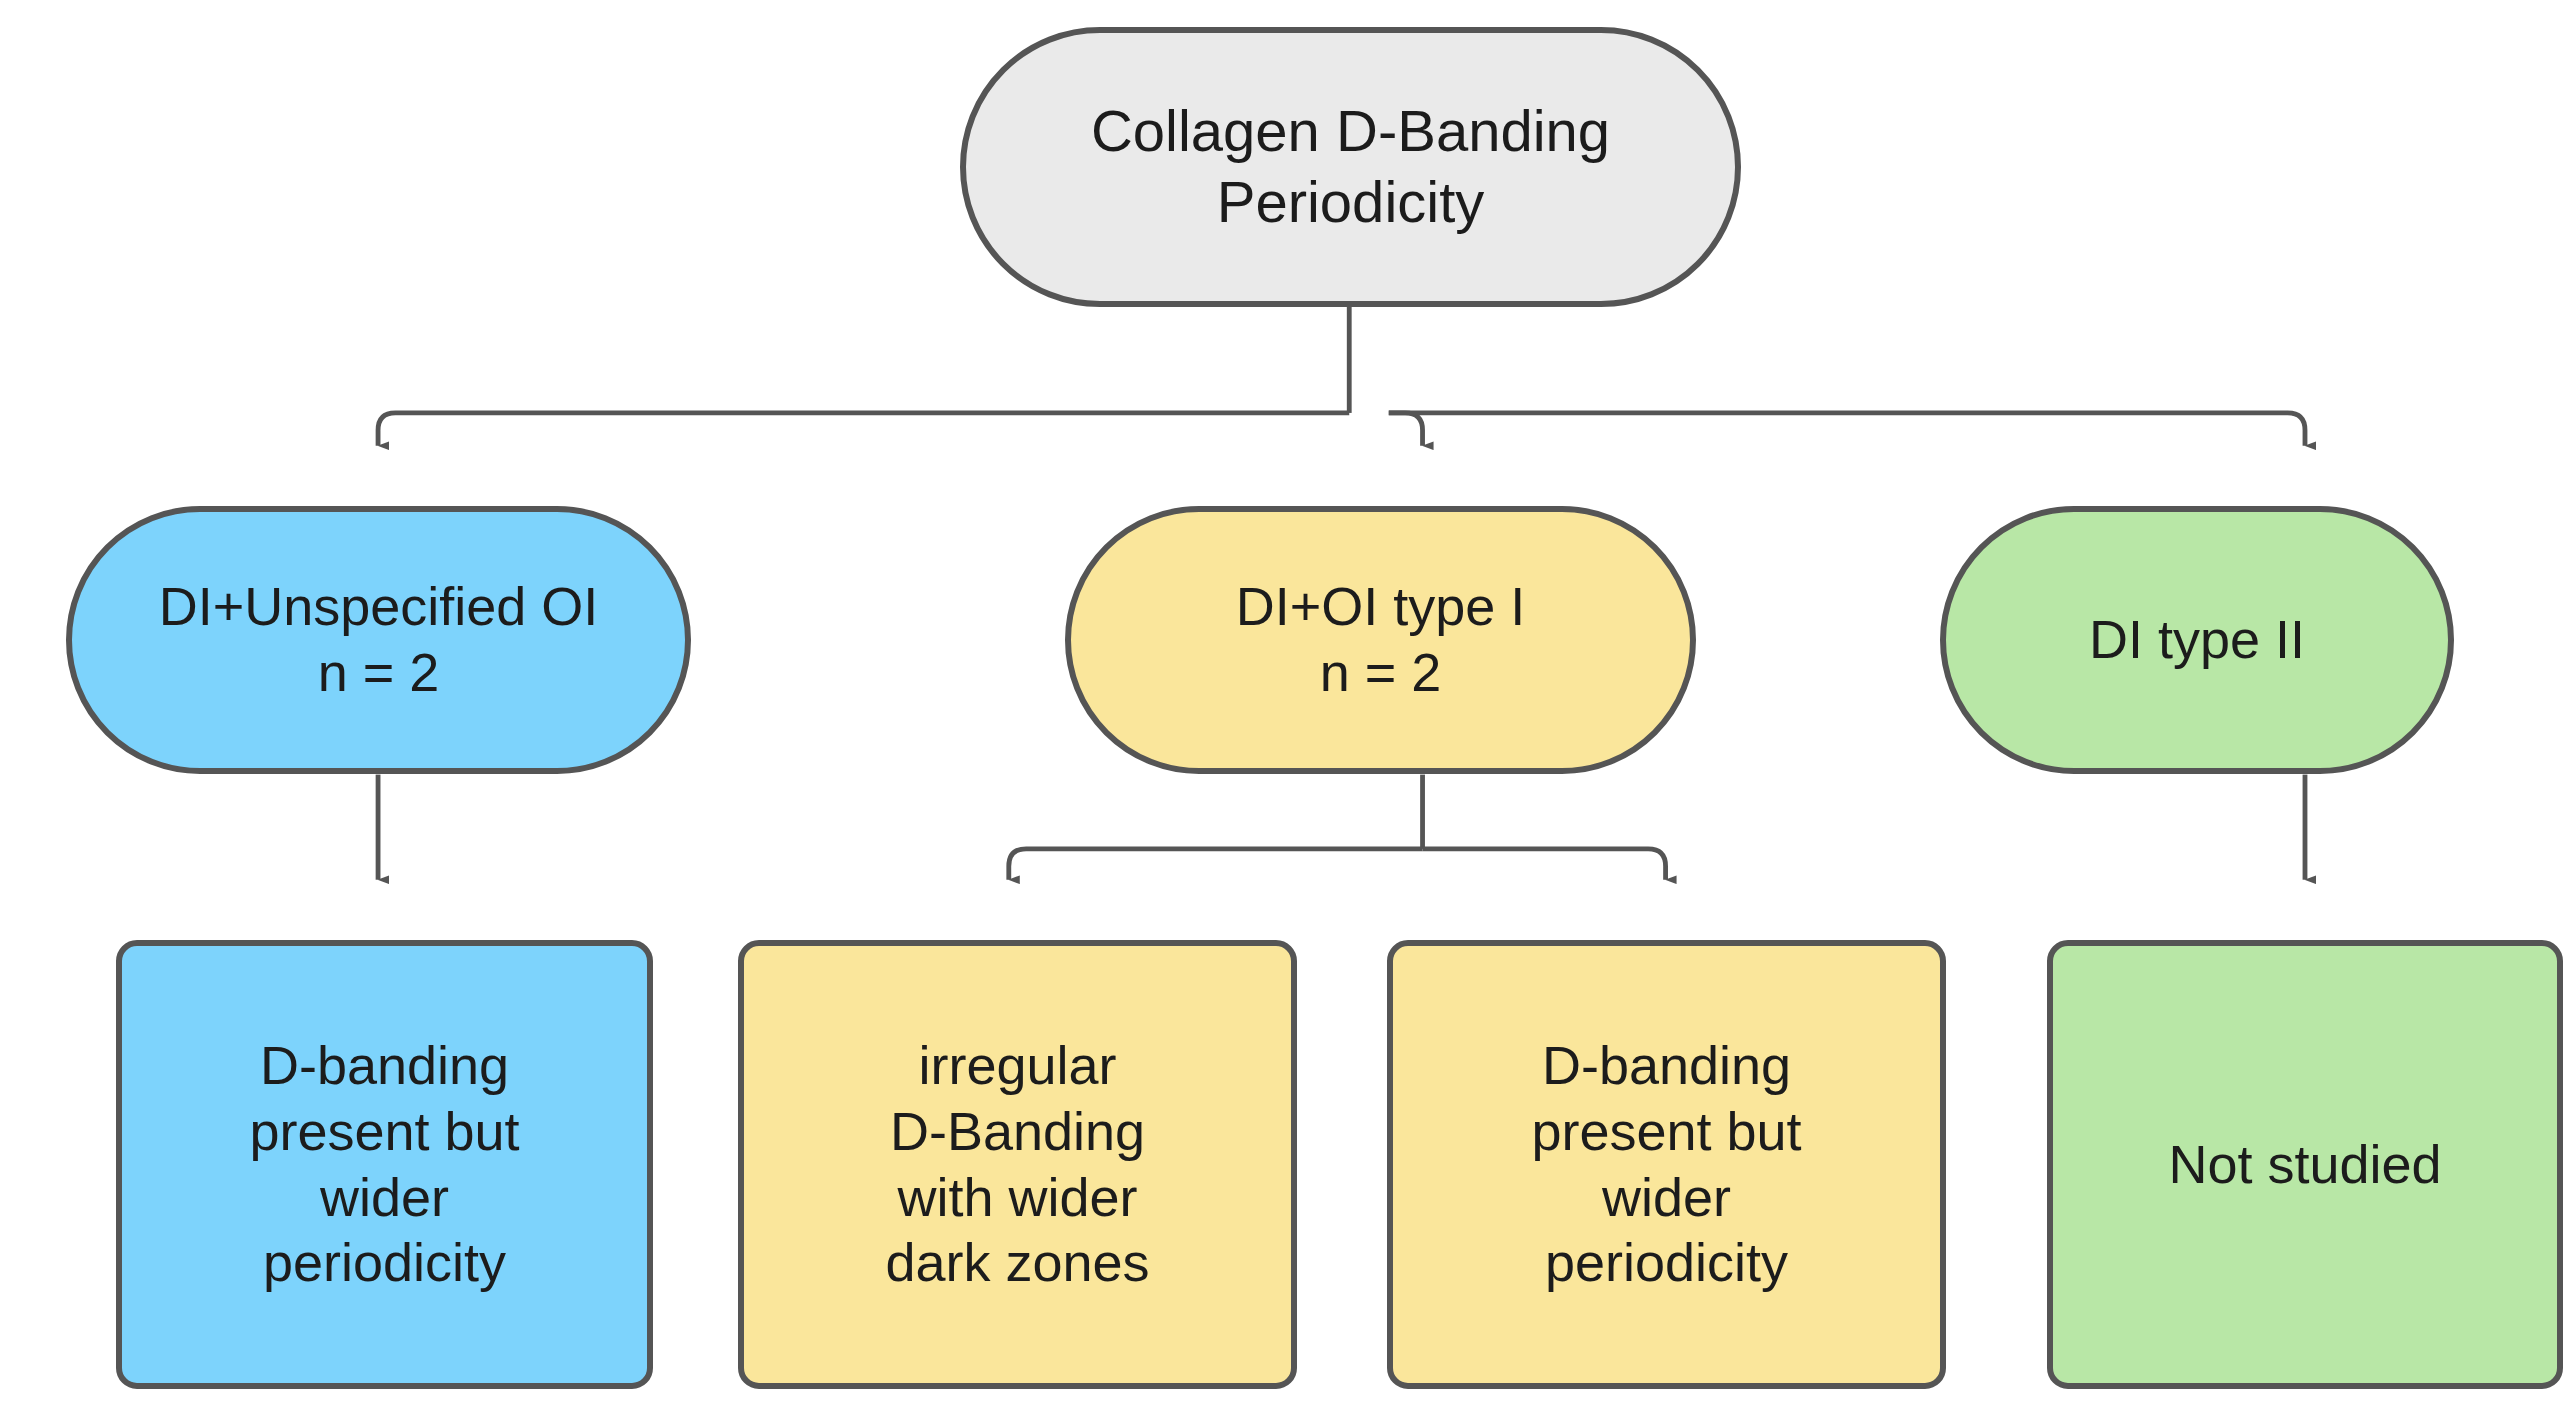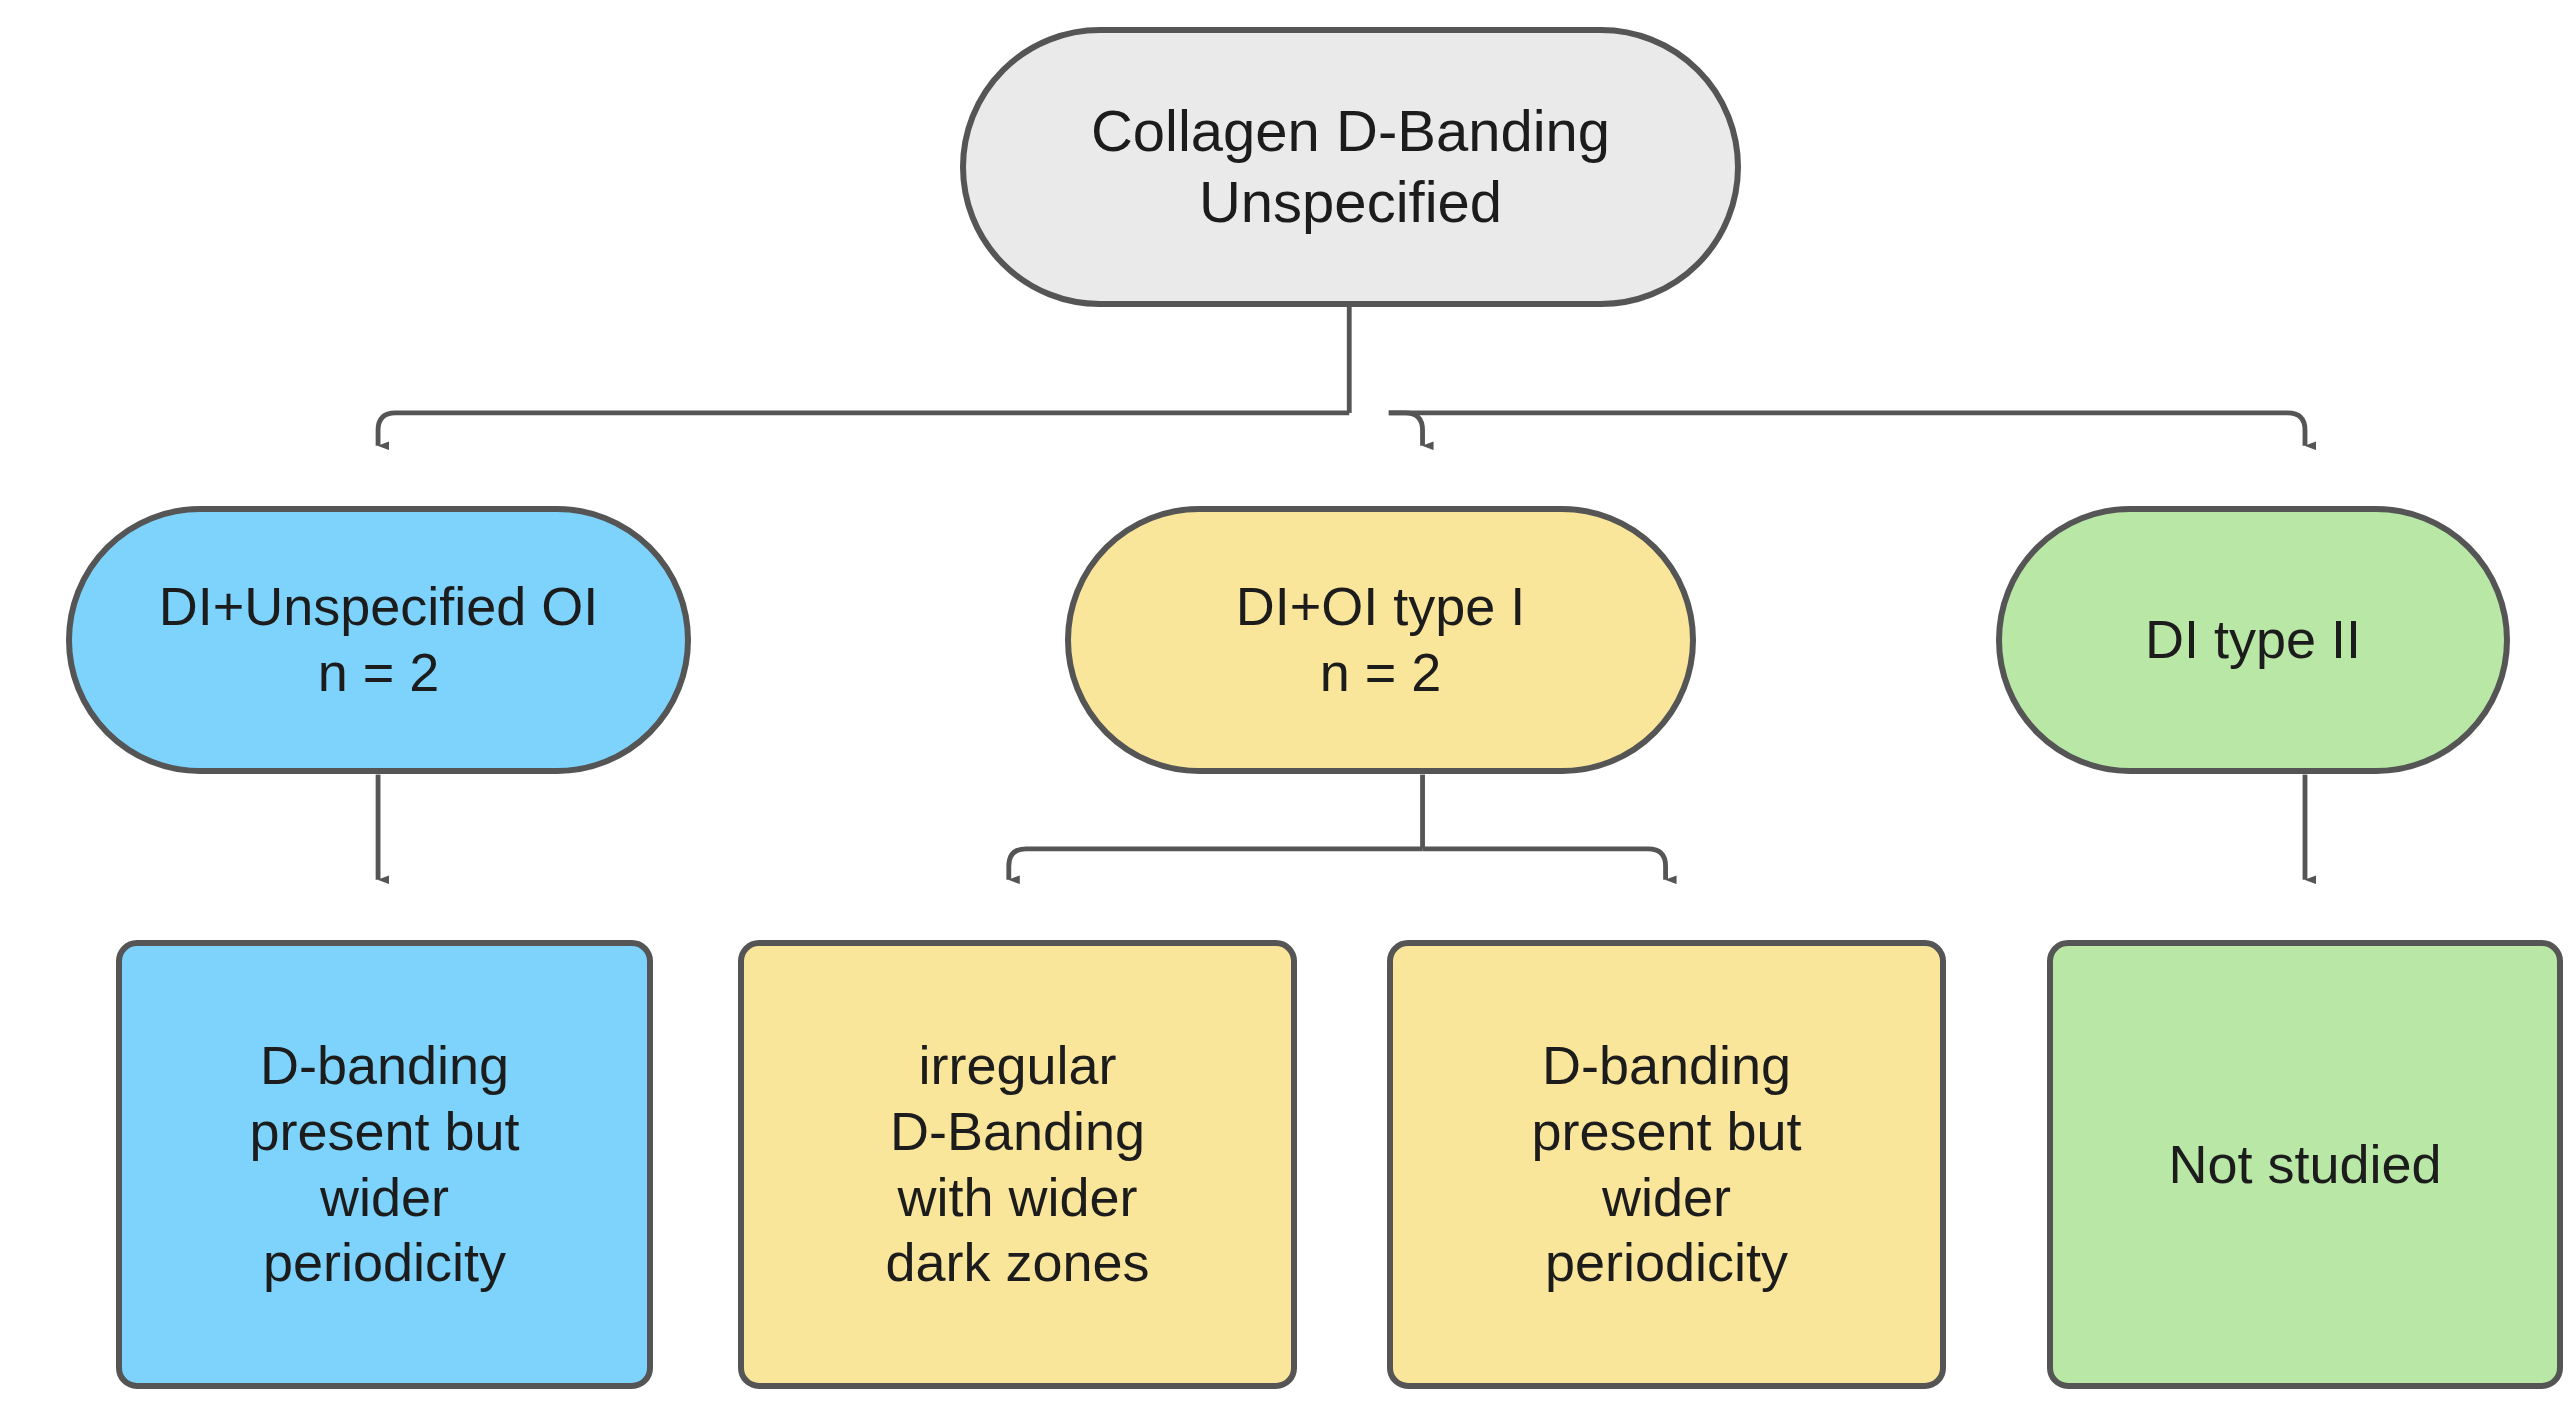--- a/index.html
+++ b/index.html
@@ -82,34 +82,34 @@
 
     <path d="M 1475,880 L 1064,880 Q 1046,880 1046,898 L 1046,912" fill="none" stroke="#555555" stroke-width="5" marker-end="url(#arrowhead)"></path>
 
     <path d="M 1475,880 L 1709,880 Q 1727,880 1727,898 L 1727,912" fill="none" stroke="#555555" stroke-width="5" marker-end="url(#arrowhead)"></path>
 
     <path d="M 2390,803 L 2390,912" fill="none" stroke="#555555" stroke-width="5" marker-end="url(#arrowhead)"></path>
   </svg>
 
   <div class="node pill fill-gray fs-root" style="left:960px; top:27px; width:781px; height:280px;">
     <div class="node-label">Collagen D-Banding
-Unspecified</div>
+Periodicity</div>
   </div>
 
   <div class="node pill fill-blue fs-mid" style="left:66px; top:506px; width:625px; height:268px;">
     <div class="node-label">DI+Unspecified OI
 n = 2</div>
   </div>
 
   <div class="node pill fill-yellow fs-mid" style="left:1065px; top:506px; width:631px; height:268px;">
     <div class="node-label">DI+OI type I
 n = 2</div>
   </div>
 
-  <div class="node pill fill-green fs-mid" style="left:1996px; top:506px; width:514px; height:268px;">
+  <div class="node pill fill-green fs-mid" style="left:1940px; top:506px; width:514px; height:268px;">
     <div class="node-label">DI type II</div>
   </div>
 
   <div class="node rrect fill-blue fs-leaf" style="left:116px; top:940px; width:537px; height:449px;">
     <div class="node-label">D-banding
 present but
 wider
 periodicity</div>
   </div>
 

